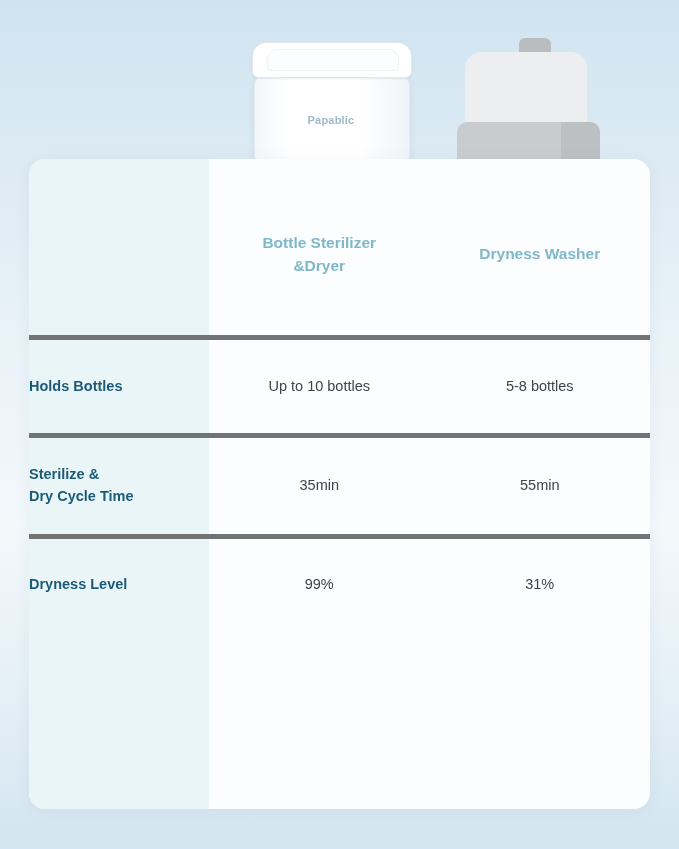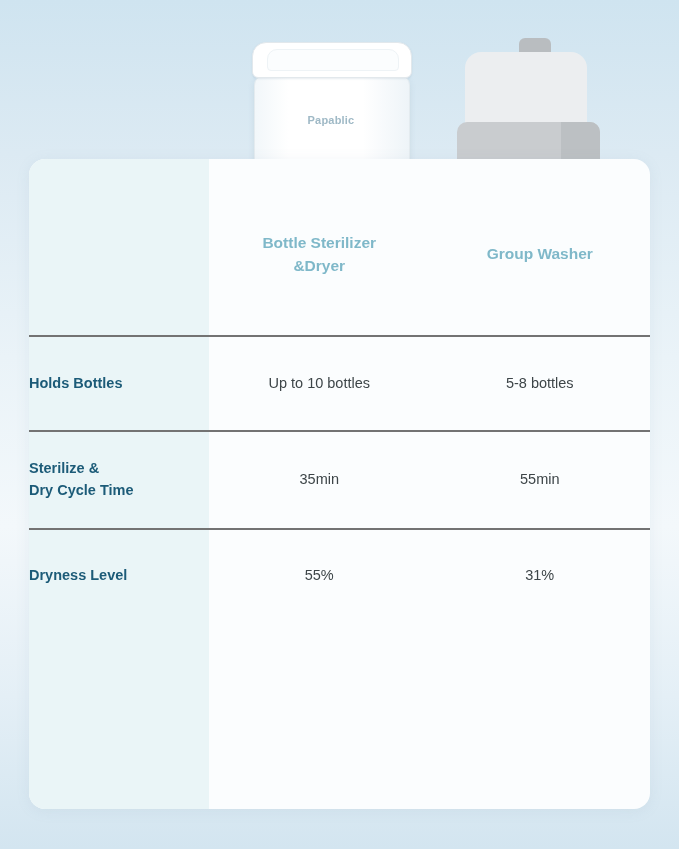--- a/index.html
+++ b/index.html
@@ -223,21 +223,21 @@
     padding-bottom: 16px;
   }
   .head-title {
     text-align: center;
     font-size: 15.5px;
     font-weight: bold;
     color: #7fb8c9;
     line-height: 1.45;
   }
   .row-div td {
-    border-top: 2px solid #737373;
+    border-top: 5px solid #737373;
   }
   .r1 td { height: 93px; }
   .r2 td { height: 93px; }
   .r3 td { height: 96px; }
   .r4 td { height: 91px; }
   .r5 td { height: 96px; }
   .label-lines { display: block; }
 </style>
 </head>
 <body>
@@ -280,21 +280,21 @@
         <tr class="row-head">
       <td class="c-label"></td>
       <td>
         <div class="head-title">
           <span class="label-lines">Bottle Sterilizer</span>
           <span class="label-lines">&amp;Dryer</span>
         </div>
       </td>
       <td>
         <div class="head-title">
-          <span class="label-lines">Group Washer</span>
+          <span class="label-lines">Dryness Washer</span>
         </div>
       </td>
     </tr>
 
     <tr class="row-div r1">
       <td class="c-label">
         <span class="label-lines">Holds Bottles</span>
       </td>
       <td class="c-val">
         <span class="label-lines">Up to 10 bottles</span>
@@ -316,21 +316,21 @@
       <td class="c-val">
         <span class="label-lines">55min</span>
       </td>
     </tr>
 
     <tr class="row-div r4">
       <td class="c-label">
         <span class="label-lines">Dryness Level</span>
       </td>
       <td class="c-val">
-        <span class="label-lines">55%</span>
+        <span class="label-lines">99%</span>
       </td>
       <td class="c-val">
         <span class="label-lines">31%</span>
       </td>
     </tr>
 
   </tbody>
     </table>
 </div>
 

